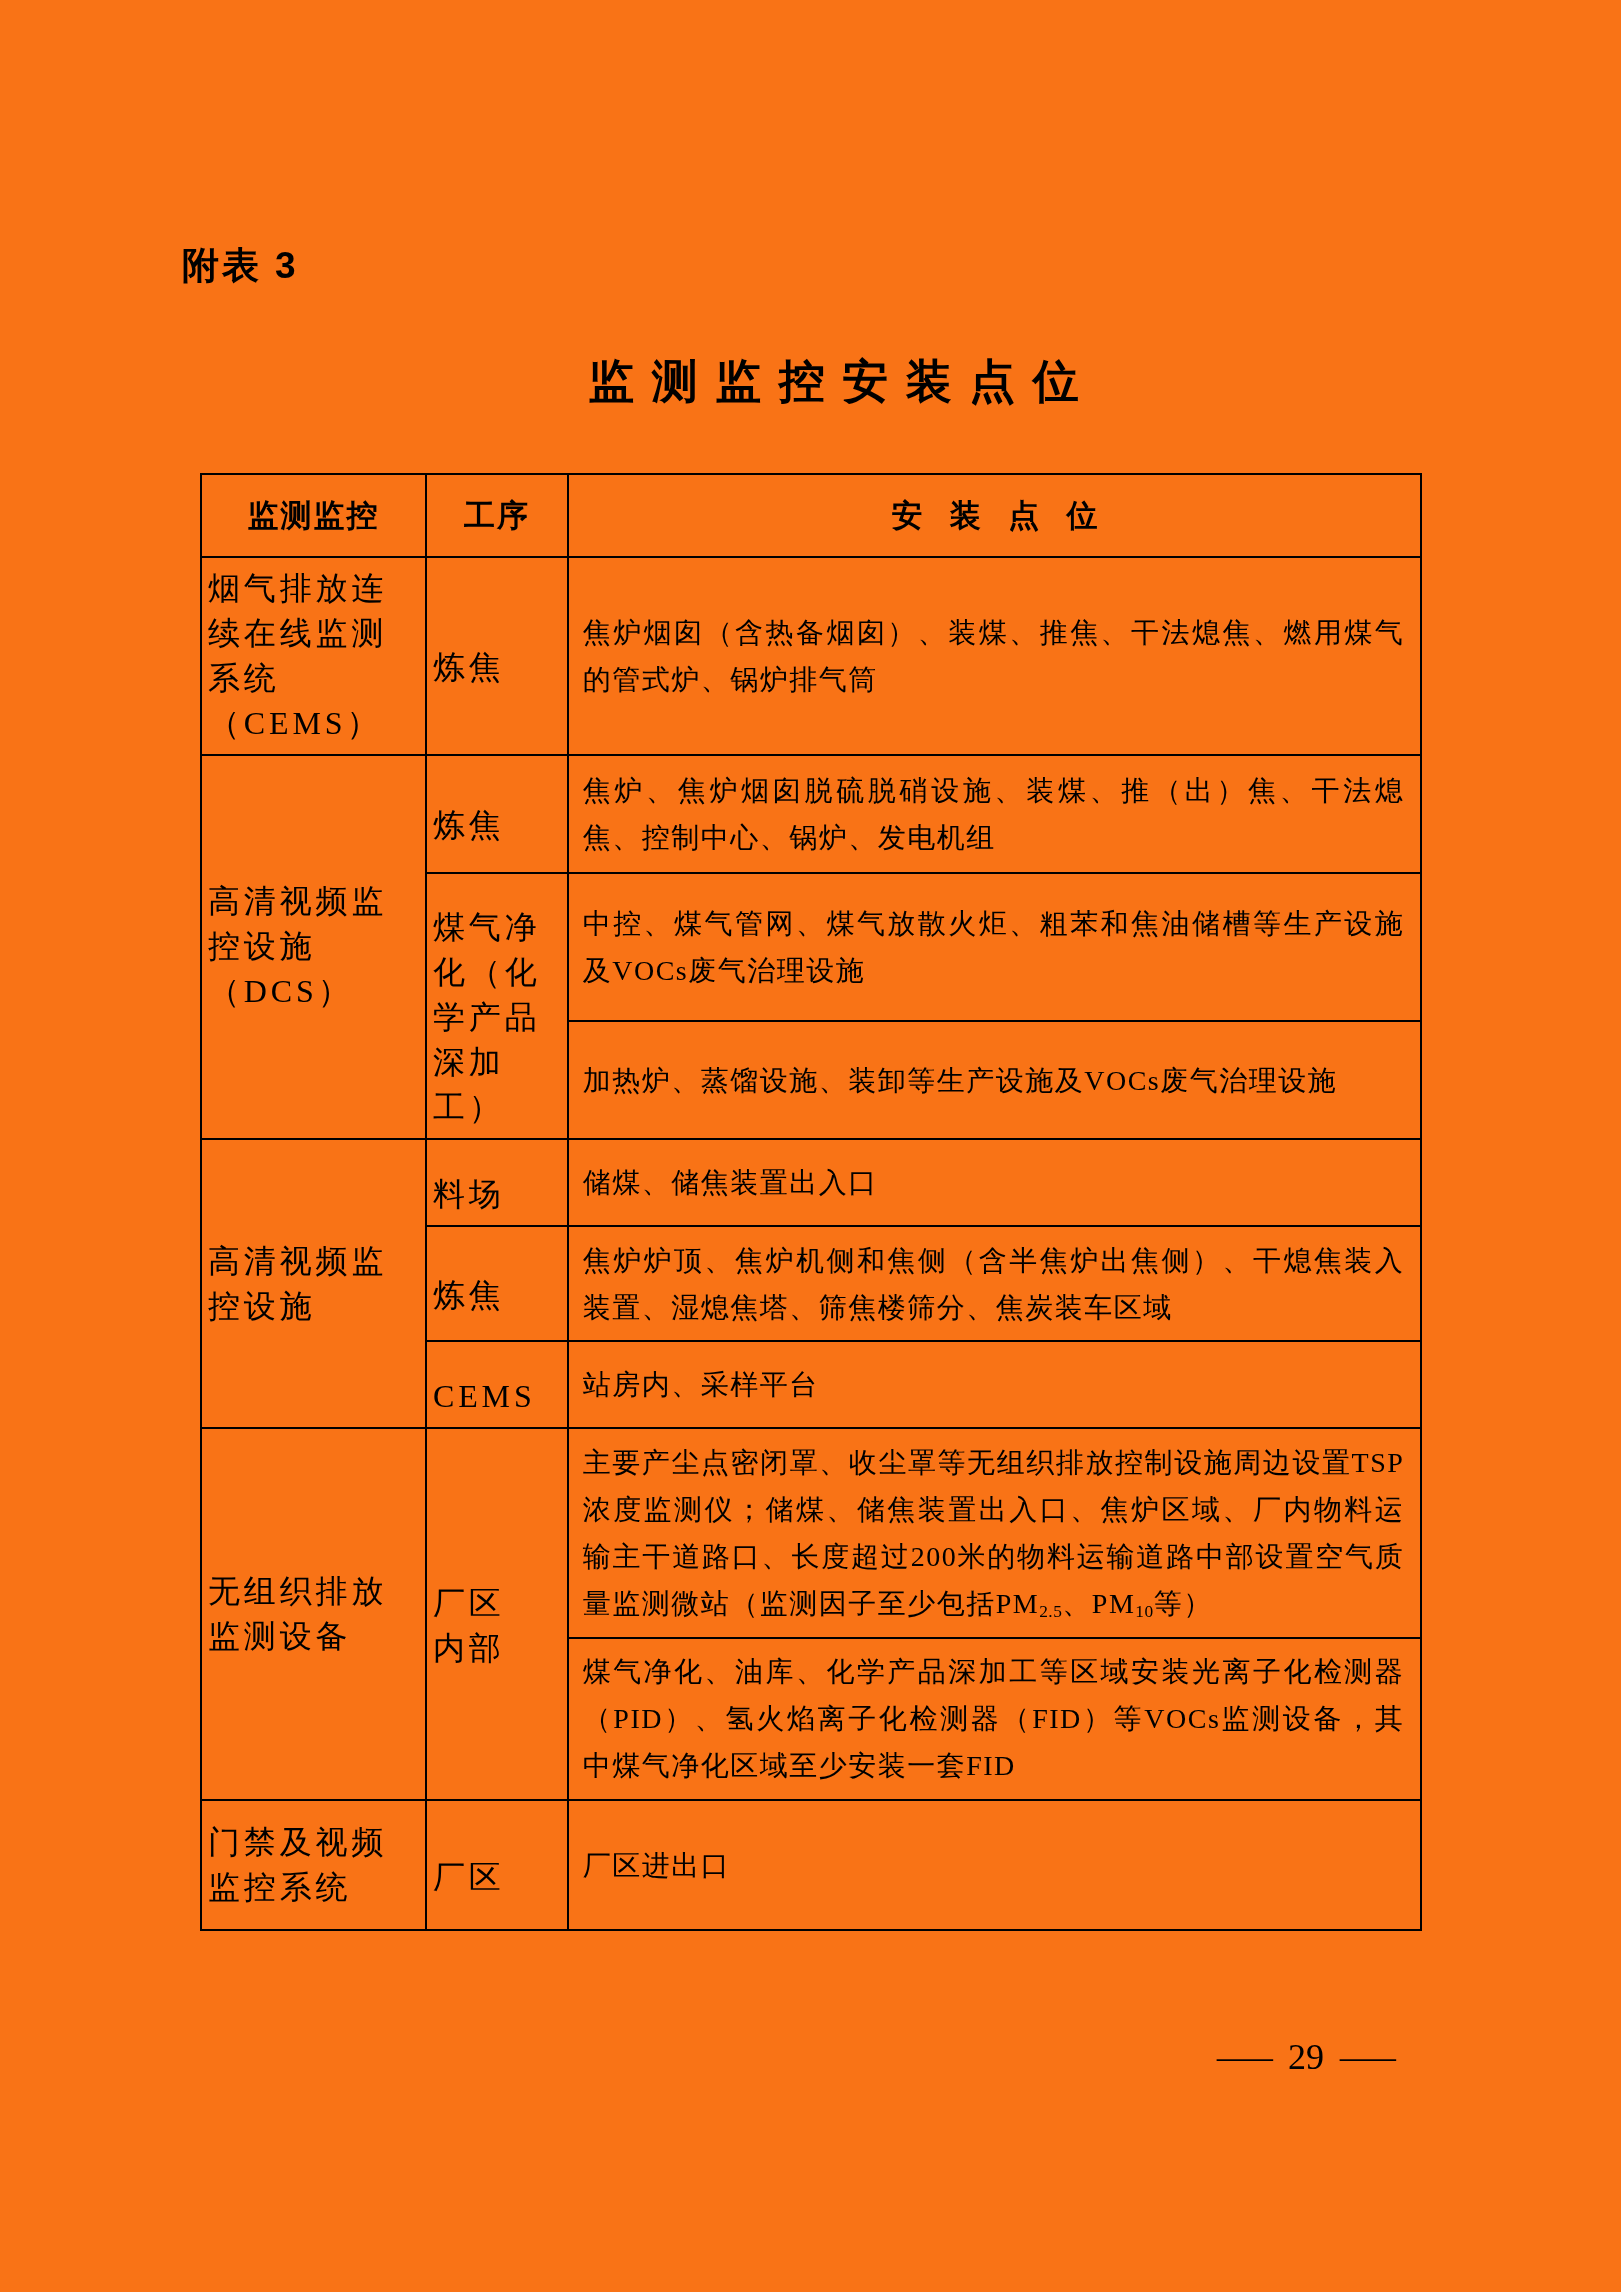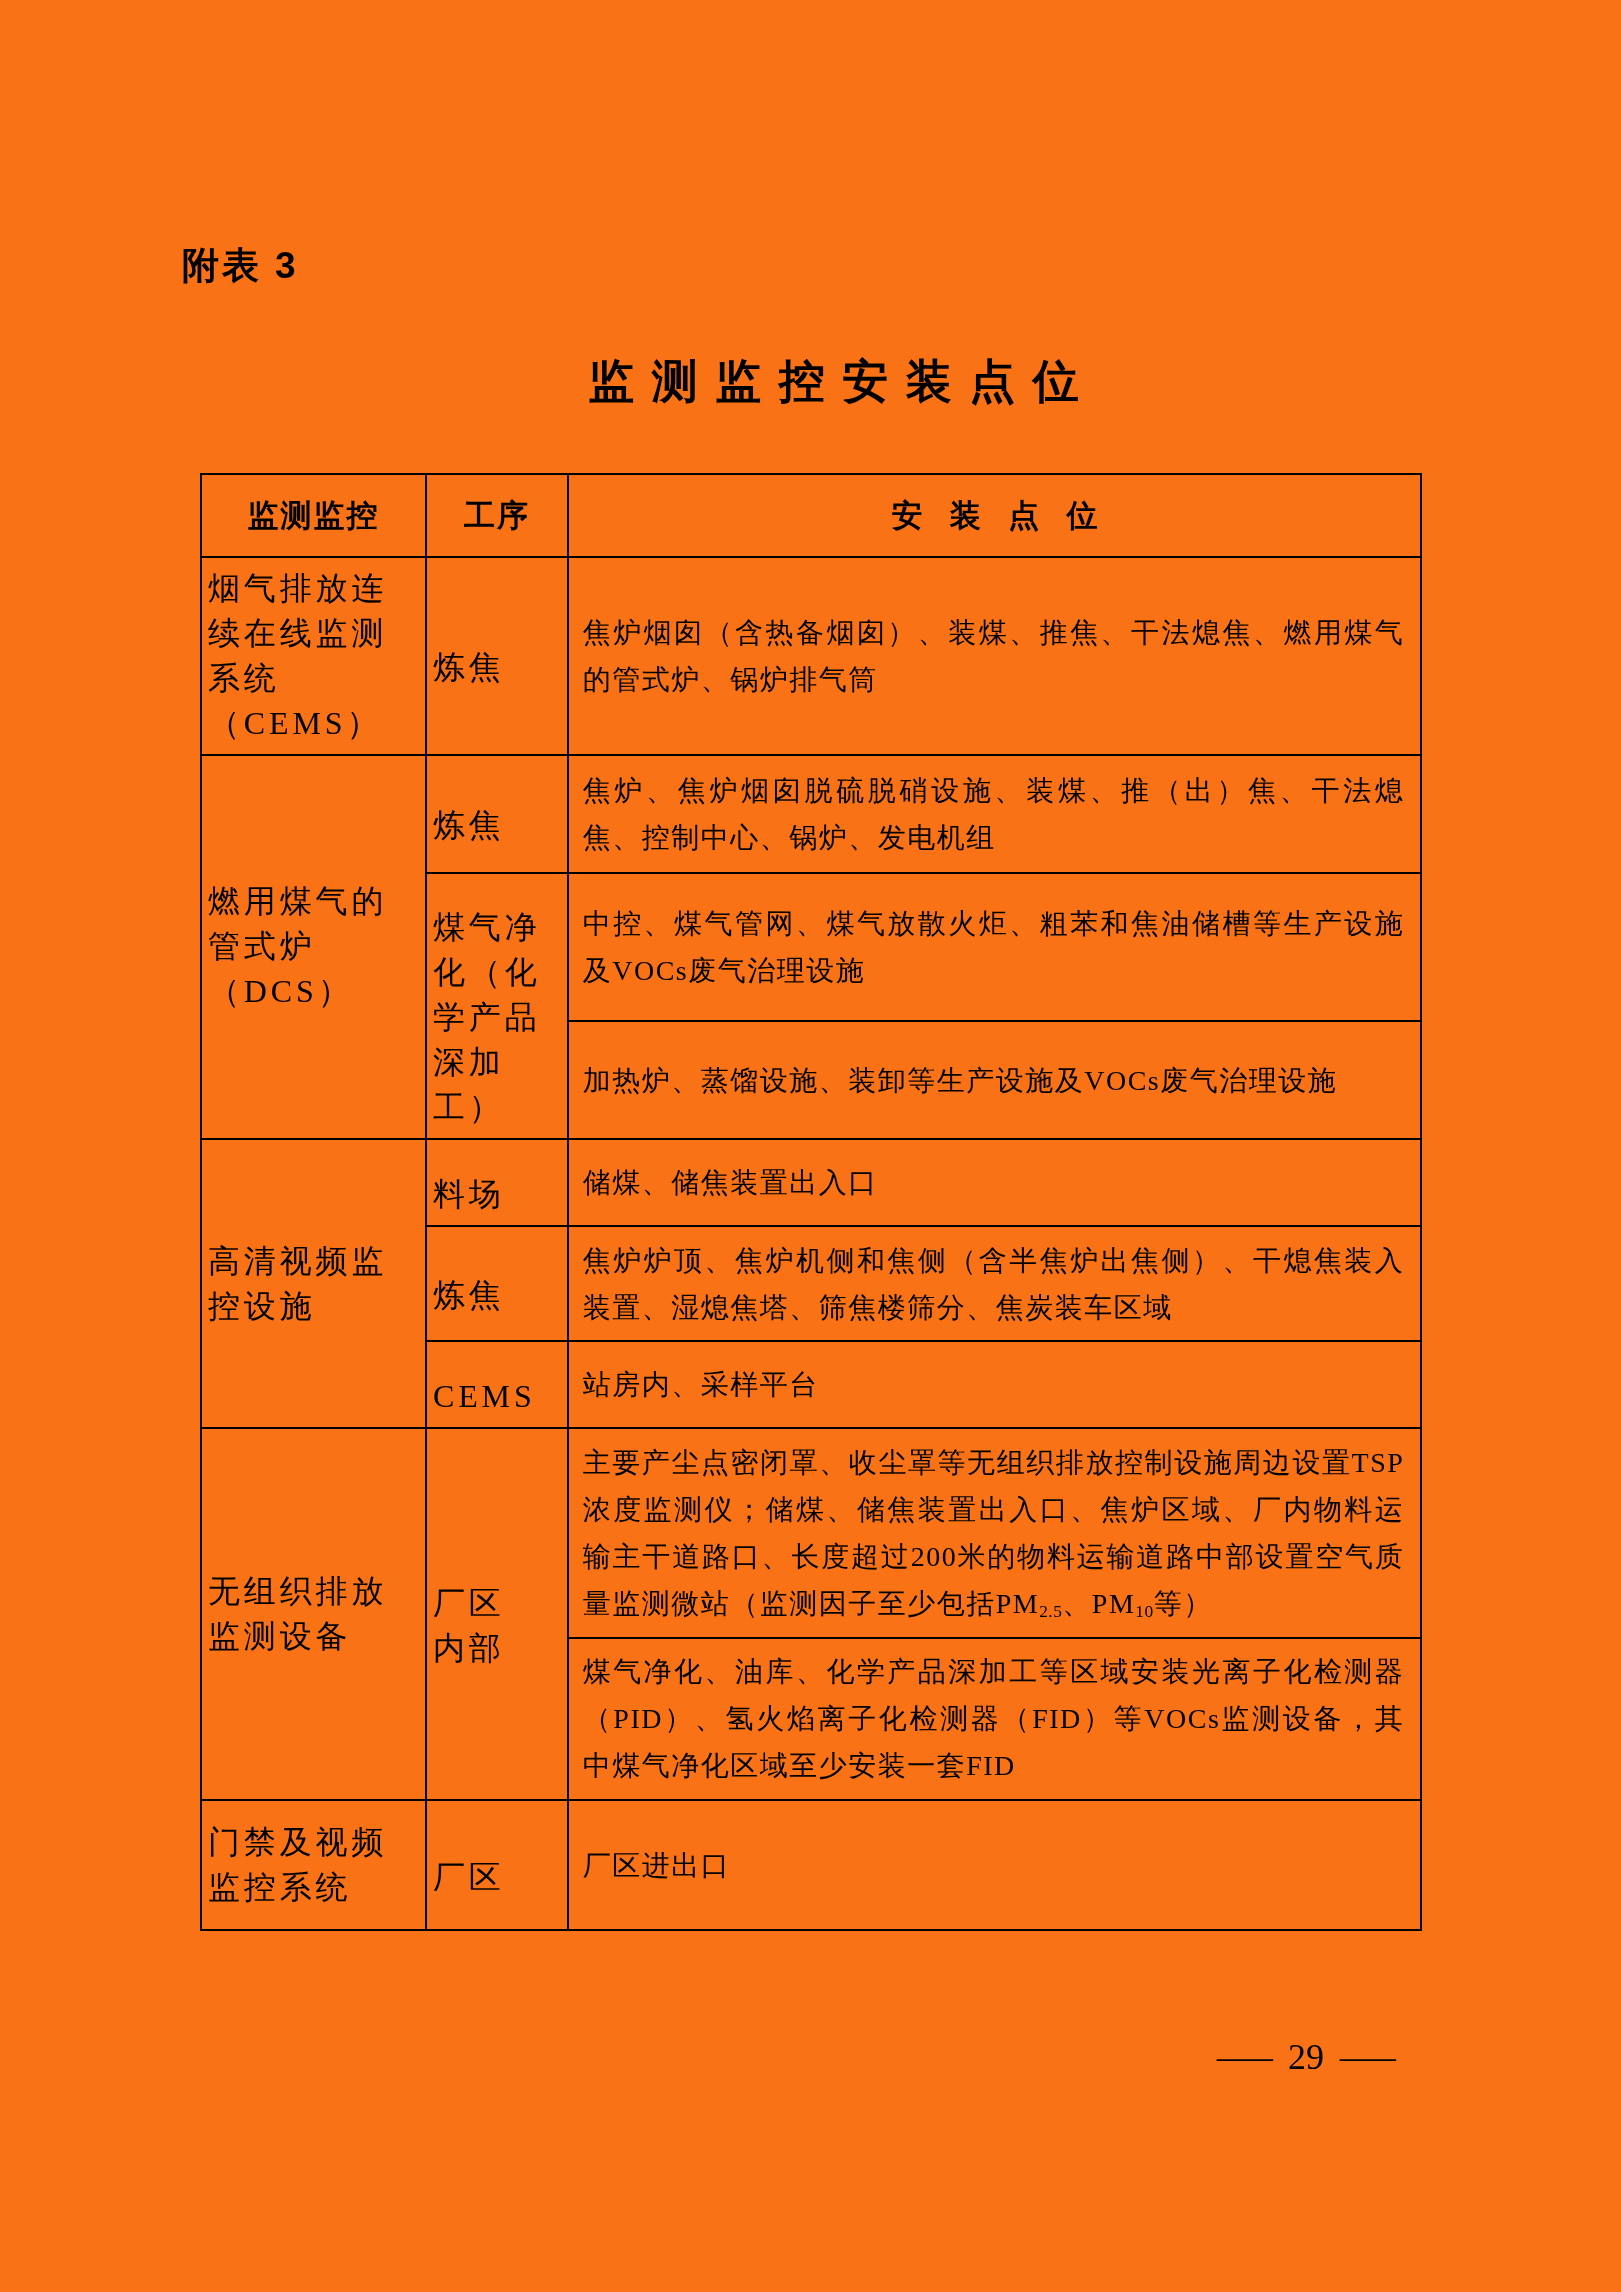--- a/index.html
+++ b/index.html
@@ -136,21 +136,21 @@
         <td class="c2">
           <p class="cell-text">炼焦</p>
         </td>
         <td class="c3">
           <p class="cell-text">焦炉烟囱（含热备烟囱）、装煤、推焦、干法熄焦、燃用煤气的管式炉、锅炉排气筒</p>
         </td>
       </tr>
 
       <tr class="r2 thick">
         <td class="c1" rowspan="3">
-          <p class="cell-text">燃用煤气的管式炉（DCS）</p>
+          <p class="cell-text">高清视频监控设施（DCS）</p>
         </td>
         <td class="c2">
           <p class="cell-text">炼焦</p>
         </td>
         <td class="c3">
           <p class="cell-text">焦炉、焦炉烟囱脱硫脱硝设施、装煤、推（出）焦、干法熄焦、控制中心、锅炉、发电机组</p>
         </td>
       </tr>
 
       <tr class="r3">

